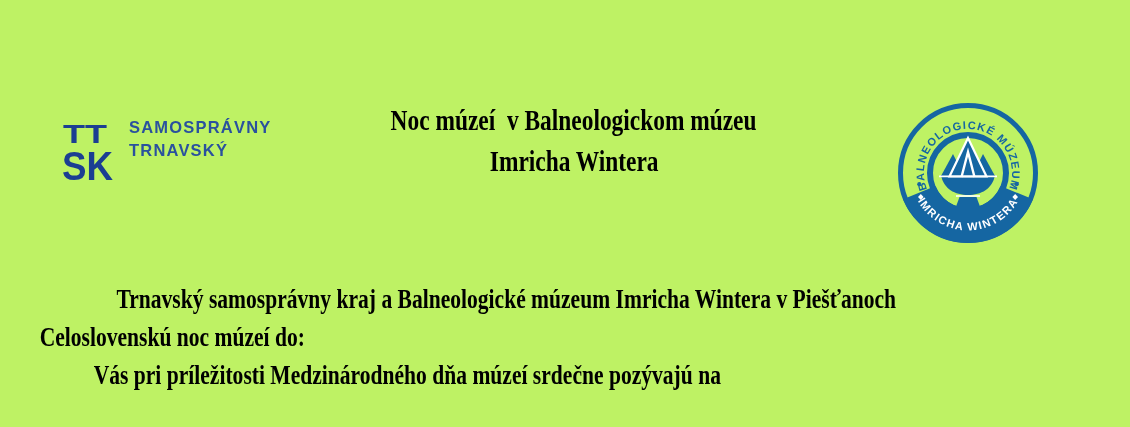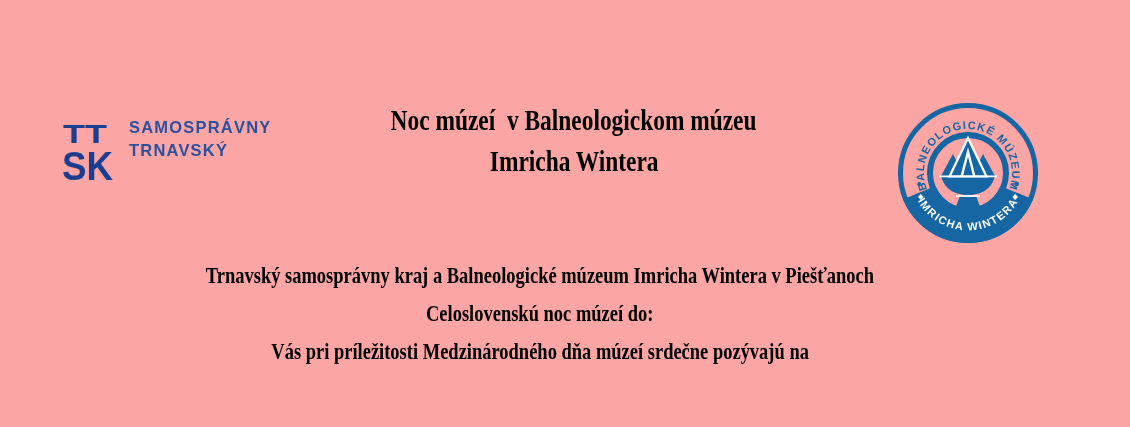--- a/index.html
+++ b/index.html
@@ -1,20 +1,20 @@
 <!DOCTYPE html>
 <html><head>
 <meta charset="utf-8">
 <style>
   html, body { margin: 0; padding: 0; background: #ffffff; }
   .page {
     position: relative;
     width: 1130px;
     height: 427px;
-    background: #fca5a5;
+    background: #bef264;
     overflow: hidden;
     font-family: "Liberation Serif", serif;
     color: #000;
   }
 
   
   .ttsk-mark { position: absolute; left: 62px; top: 119px; }
   .ttsk-lines {
     position: absolute; left: 129px; top: 116px;
     font-family: "Liberation Sans", sans-serif;
@@ -53,24 +53,23 @@
     transform-origin: center;
   }
   .t3 {
     border-bottom: 2.5px solid #000;
     padding: 0 14px 0 22px;
     line-height: 26px;
   }
 
   
   .body-block {
-    position: absolute; left: 0; top: 256px; width: 1080px;
-    text-align: center;
+    position: absolute; left: 0; top: 280px; width: 1080px;
     font-weight: bold;
-    font-size: 24px;
+    font-size: 28px;
     color: #000;
   }
   .b-line { line-height: 38px; white-space: nowrap; }
   .body-block .scaled { transform: scaleX(0.77); }
 </style>
 </head>
 <body>
 
 <div class="page">
 

